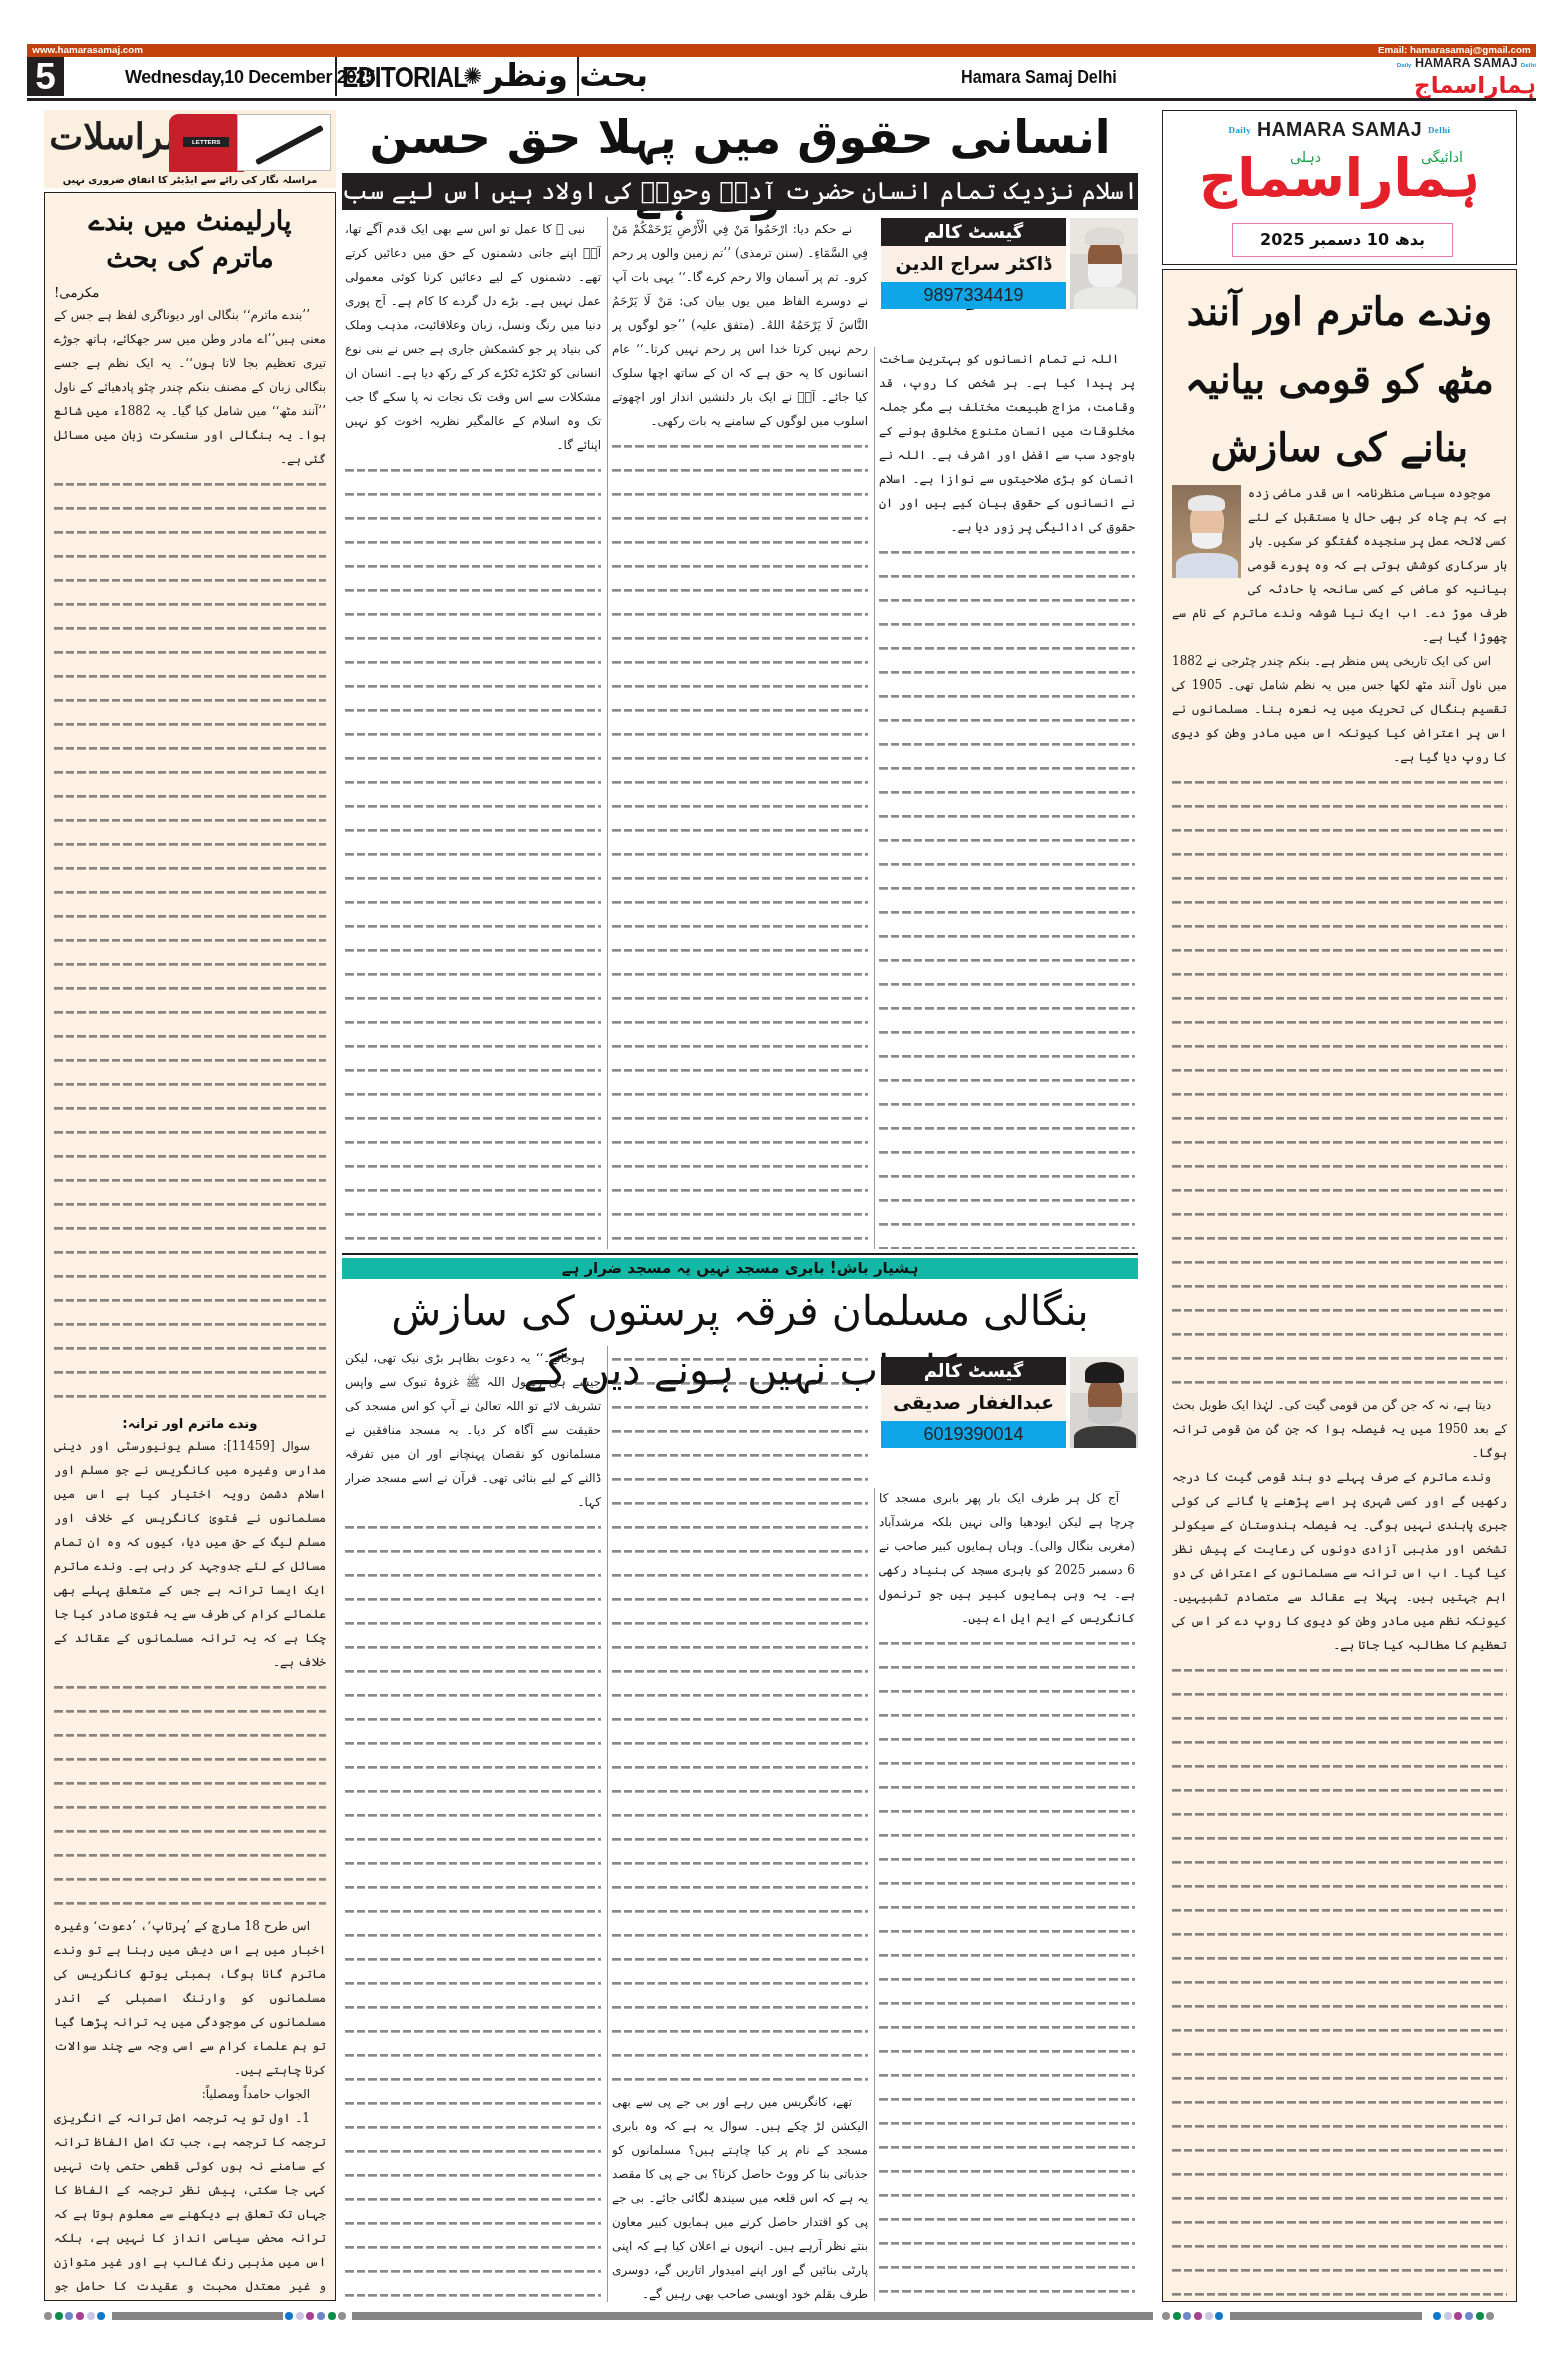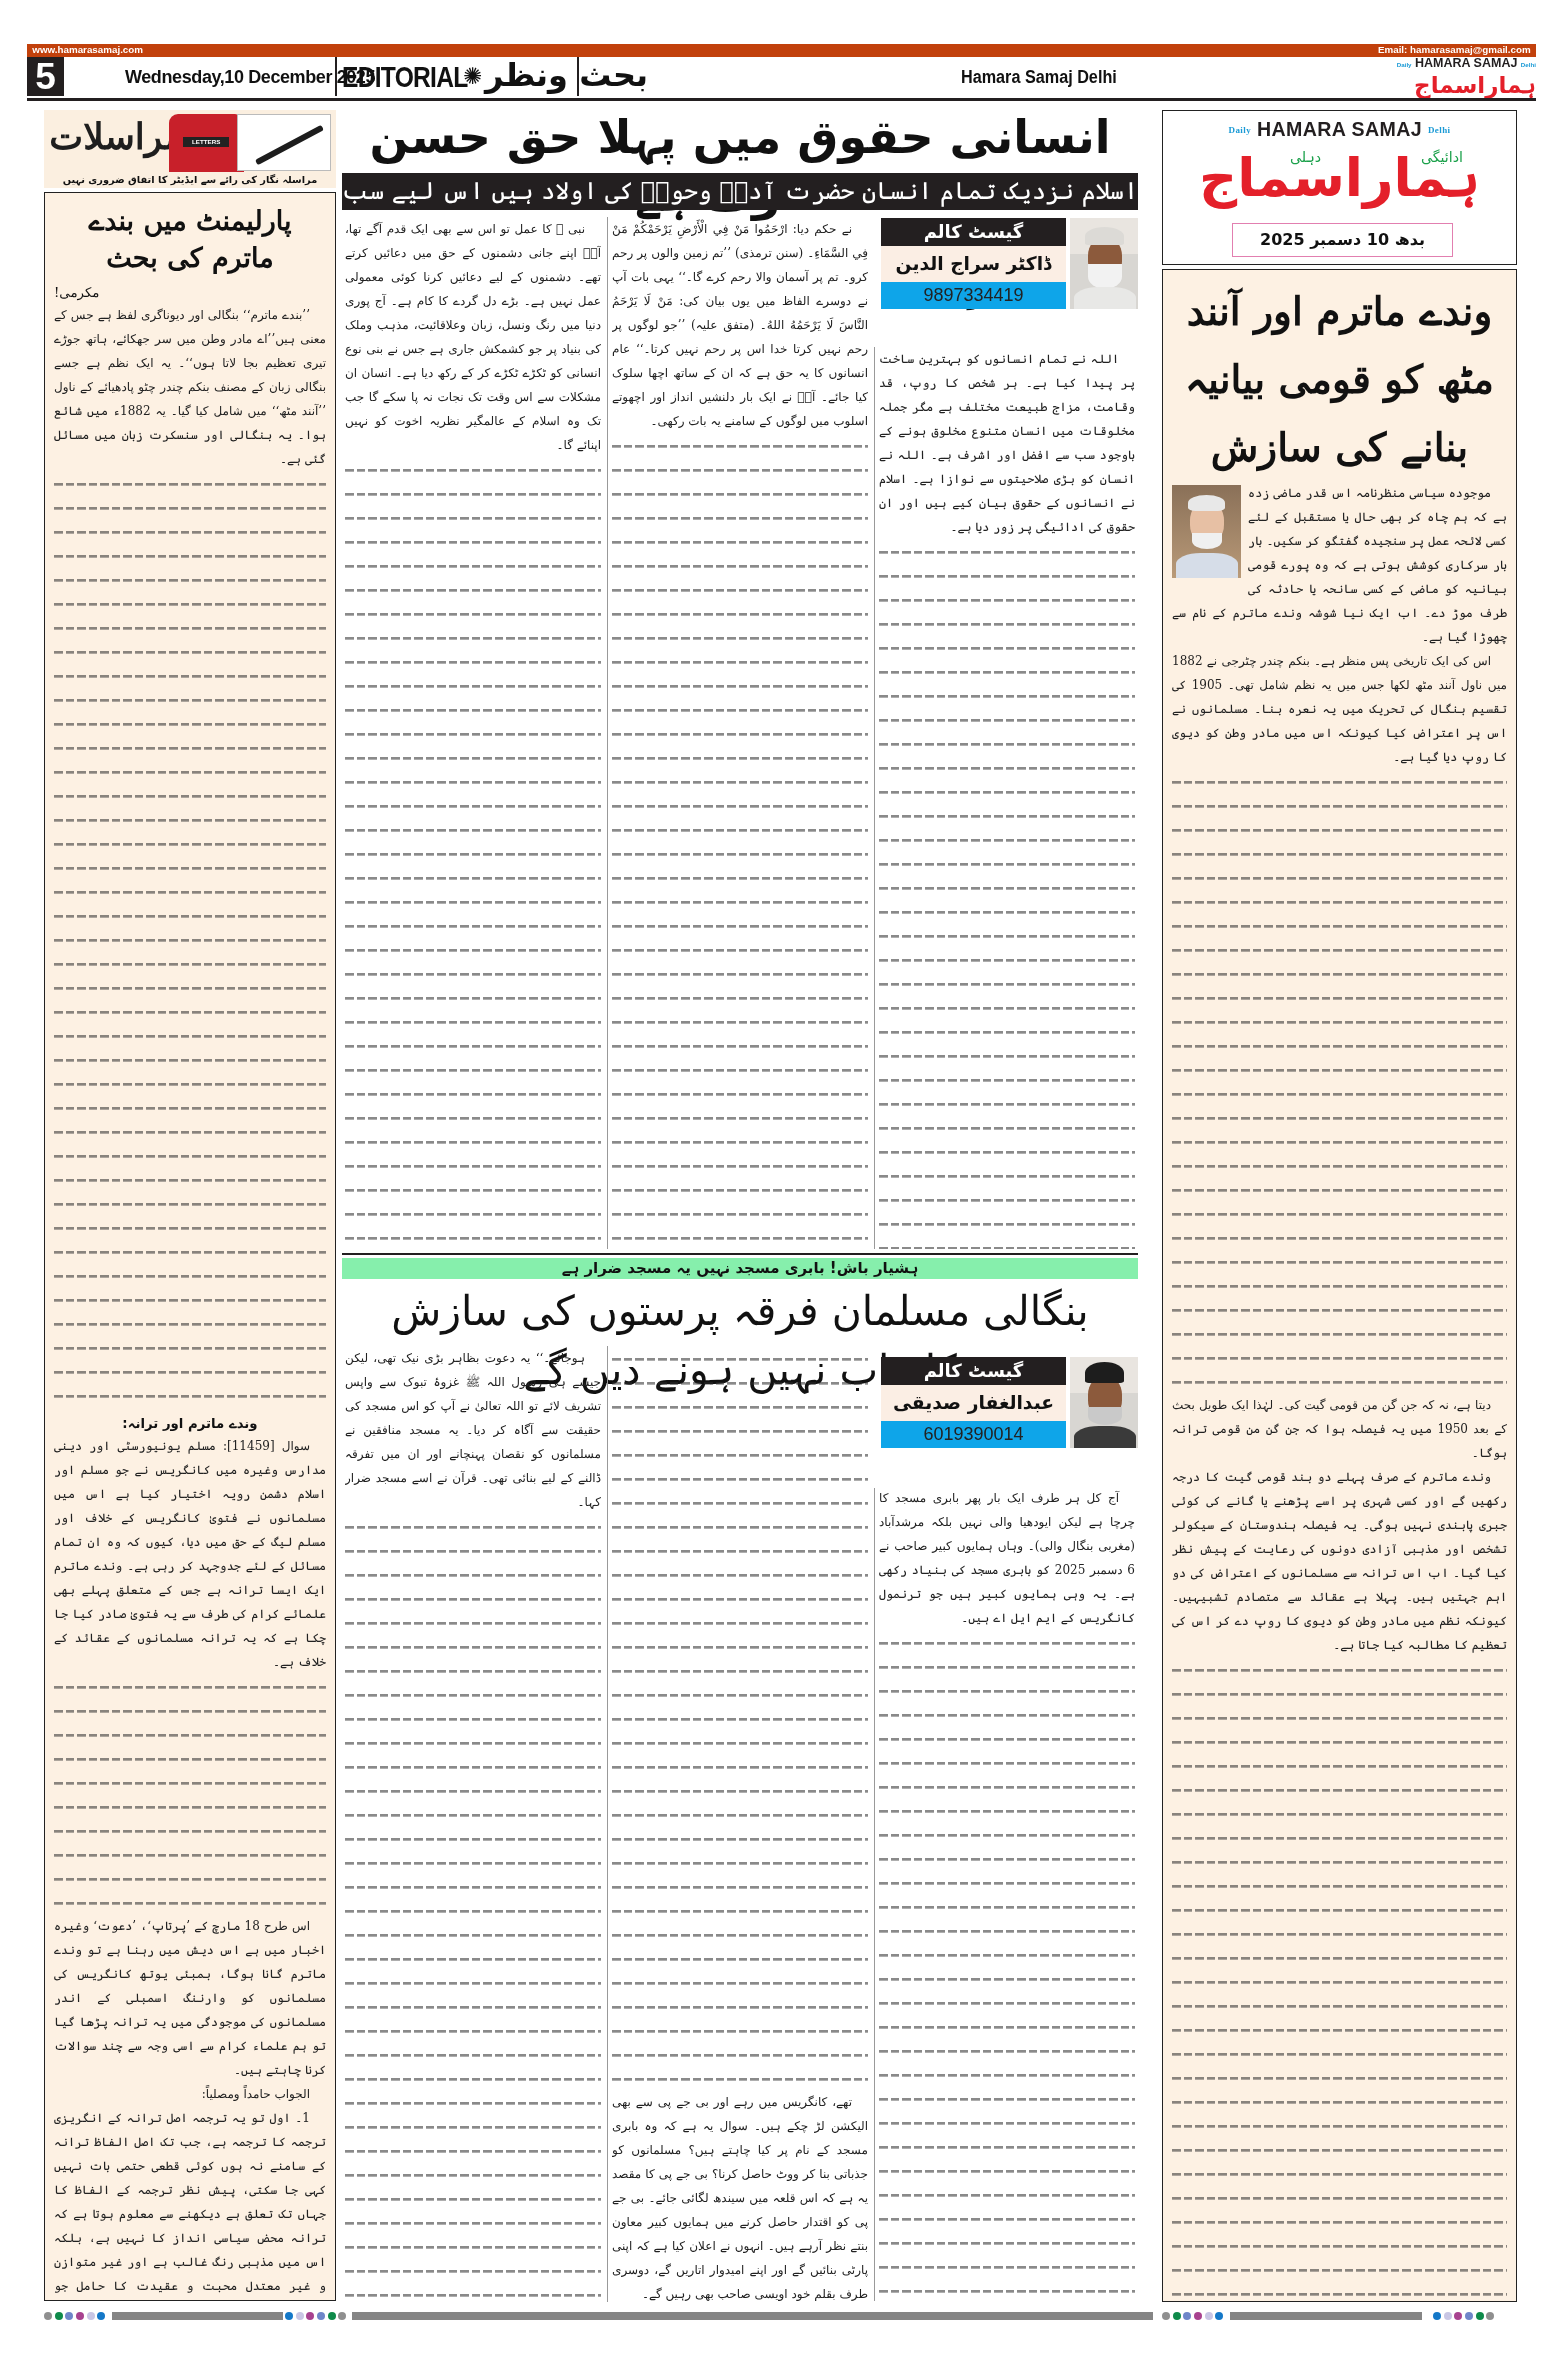--- a/index.html
+++ b/index.html
@@ -62,21 +62,21 @@
   .gc-photo .cap.dark { background: #1d1d1d; height: 21.4px; top: 5.3px; }
   .gc-photo .beard { position: absolute; left: 18px; top: 46px; width: 34px; height: 25px; background: #f2f2f2; border-radius: 0 0 50% 50%; }
   .gc-photo .beard.gray { background: #c9c9c9; height: 18px; top: 50px; }
   .gc-photo .body { position: absolute; left: 3.6px; top: 69px; width: 62px; height: 27px; background: #3a3a3a; border-radius: 40% 40% 0 0; }
   .gc-photo .body.light { background: #e8e8e6; }
 
   .col { overflow: hidden; }
   .col-rule { width: 0.9px; background: #999; }
 
   .mid-divider { left: 342px; top: 1253px; width: 796px; height: 1.8px; background: #231f20; }
-  .kicker { left: 342px; top: 1258px; width: 796px; height: 21.4px; background: #86efac; font: bold 15px/21.4px "DejaVu Sans", sans-serif; direction: rtl; text-align: center; }
+  .kicker { left: 342px; top: 1258px; width: 796px; height: 21.4px; background: #14b8a6; font: bold 15px/21.4px "DejaVu Sans", sans-serif; direction: rtl; text-align: center; }
   .hl2 { left: 342px; top: 1282px; width: 796px; height: 59px; font: 41px/59px "DejaVu Serif", serif; direction: rtl; text-align: center; letter-spacing: -0.9px; }
 
   
   .mast-box { left: 1162px; top: 110px; width: 355px; height: 155px; border: 1.3px solid #222; background: #fff; }
   .mast-box .m-en { position: absolute; left: 0; top: 7.1px; width: 100%; text-align: center; font: bold 19.6px/23px "Liberation Sans", sans-serif; color: #231f20; letter-spacing: 0.4px; }
   .mast-box .m-en small { font: bold 9px/23px "Liberation Serif", serif; color: #1a9ad6; vertical-align: middle; }
   .mast-box .m-ur { position: absolute; left: 0; top: 30px; width: 100%; text-align: center; font: bold 53px/73px "DejaVu Sans", sans-serif; color: #e4202a; direction: rtl; }
   .mast-box .m-green1 { position: absolute; right: 53px; top: 37px; font: 14.2px/18px "DejaVu Sans", sans-serif; color: #1aa04a; direction: rtl; }
   .mast-box .m-green2 { position: absolute; left: 98px; top: 37px; font: 14.2px/18px "DejaVu Sans", sans-serif; color: #1aa04a; direction: rtl; margin-left: 29px; }
   .mast-box .m-date { position: absolute; left: 69px; top: 112px; width: 221px; height: 34px; border: 1.3px solid #e27fb0; font: bold 16px/32px "DejaVu Sans", sans-serif; text-align: center; direction: rtl; }

